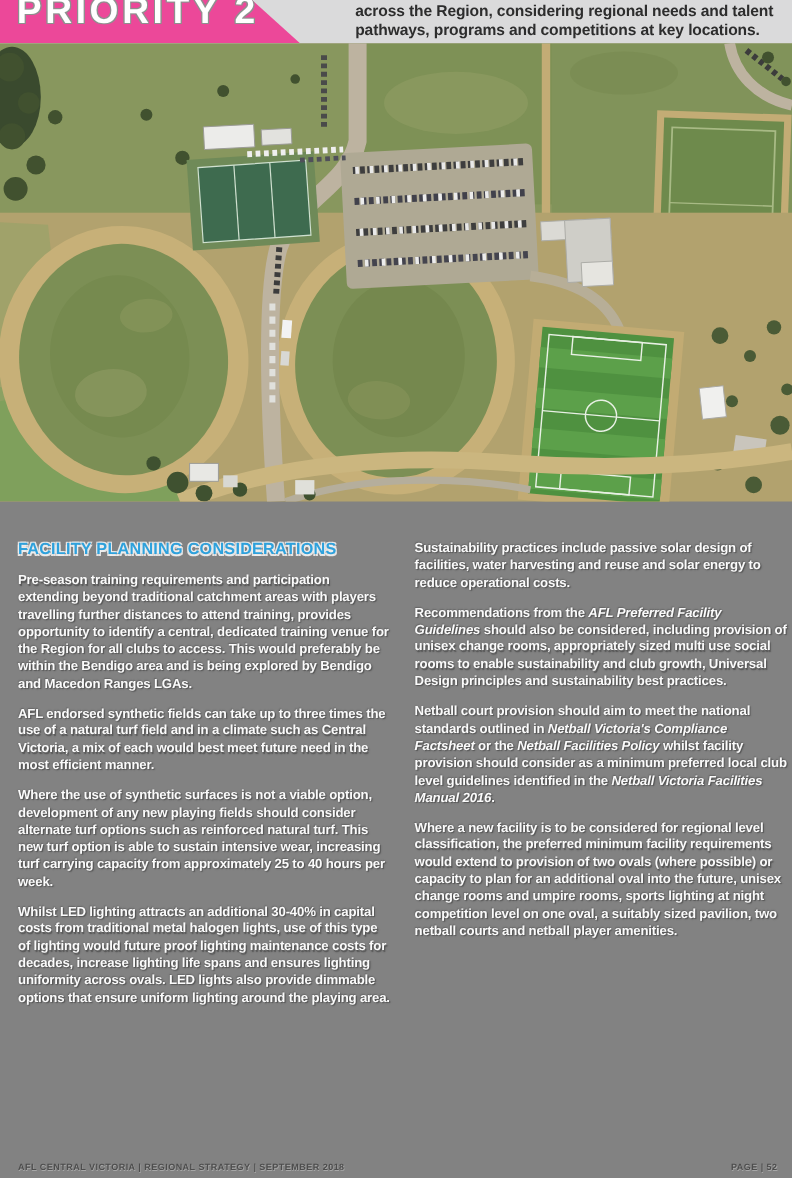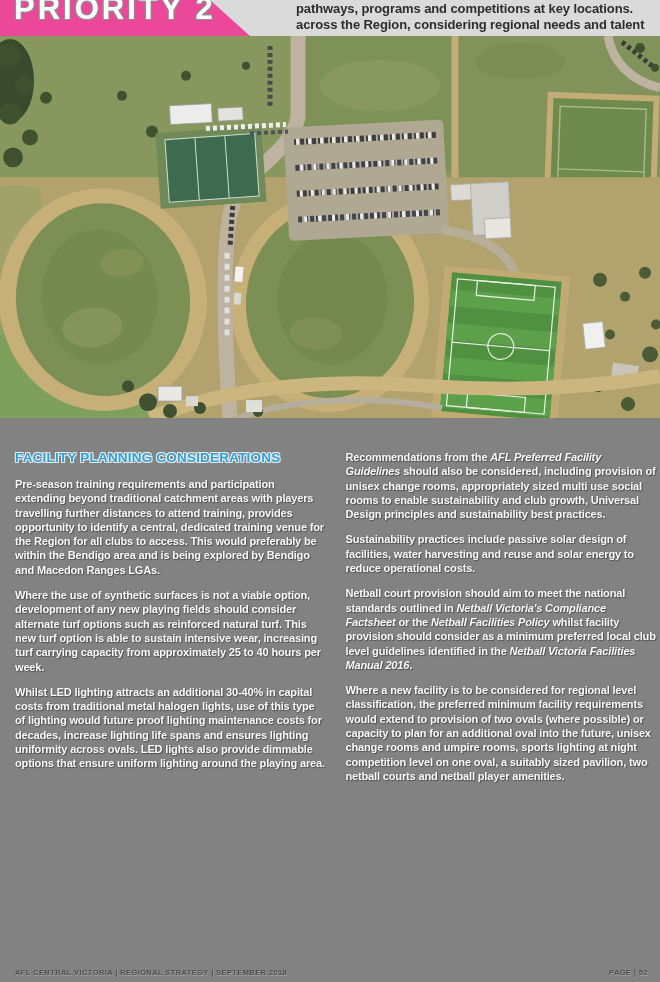--- a/index.html
+++ b/index.html
@@ -55,22 +55,22 @@
     text-shadow:0.5px 0.5px 0 rgba(255,255,255,0.3);
   }
 </style>
 </head>
 <body>
 
 <div class="page">
 
   <div class="header">
     <div class="header-text">
+      <div>across the Region, considering regional needs and talent</div>
       <div>pathways, programs and competitions at key locations.</div>
-      <div>across the Region, considering regional needs and talent</div>
     </div>
     <div class="priority-banner">
       <span class="priority-label">PRIORITY 2</span>
     </div>
   </div>
 
   <div class="aerial">
     <svg width="660" height="382" viewBox="0 0 660 384" preserveAspectRatio="none">
 
       <rect width="660" height="384" fill="#b2a26e"></rect>
@@ -207,28 +207,29 @@
       <rect x="186" y="362" width="12" height="10" fill="#d8d8d2"></rect>
       <rect x="246" y="366" width="16" height="12" fill="#e0e0da"></rect>
     </svg>
   </div>
 
   <div class="main">
     <div class="col">
       <h2 class="section-heading">FACILITY PLANNING CONSIDERATIONS</h2>
       <div id="left-paras">
           <p><span>Pre-season training requirements and participation extending beyond traditional catchment areas with players travelling further distances to attend training, provides opportunity to identify a central, dedicated training venue for the Region for all clubs to access. This would preferably be within the Bendigo area and is being explored by Bendigo and Macedon Ranges LGAs.</span></p>
+          <p><span>AFL endorsed synthetic fields can take up to three times the use of a natural turf field and in a climate such as Central Victoria, a mix of each would best meet future need in the most efficient manner.</span></p>
           <p><span>Where the use of synthetic surfaces is not a viable option, development of any new playing fields should consider alternate turf options such as reinforced natural turf. This new turf option is able to sustain intensive wear, increasing turf carrying capacity from approximately 25 to 40 hours per week.</span></p>
           <p><span>Whilst LED lighting attracts an additional 30-40% in capital costs from traditional metal halogen lights, use of this type of lighting would future proof lighting maintenance costs for decades, increase lighting life spans and ensures lighting uniformity across ovals. LED lights also provide dimmable options that ensure uniform lighting around the playing area.</span></p>
         </div>
     </div>
     <div class="col">
       <div id="right-paras">
+          <p><span>Sustainability practices include passive solar design of facilities, water harvesting and reuse and solar energy to reduce operational costs.</span></p>
           <p><span>Recommendations from the </span><em>AFL Preferred Facility Guidelines</em><span> should also be considered, including provision of unisex change rooms, appropriately sized multi use social rooms to enable sustainability and club growth, Universal Design principles and sustainability best practices.</span></p>
-          <p><span>Sustainability practices include passive solar design of facilities, water harvesting and reuse and solar energy to reduce operational costs.</span></p>
           <p><span>Netball court provision should aim to meet the national standards outlined in </span><em>Netball Victoria's Compliance Factsheet</em><span> or the </span><em>Netball Facilities Policy</em><span> whilst facility provision should consider as a minimum preferred local club level guidelines identified in the </span><em>Netball Victoria Facilities Manual 2016</em><span>.</span></p>
           <p><span>Where a new facility is to be considered for regional level classification, the preferred minimum facility requirements would extend to provision of two ovals (where possible) or capacity to plan for an additional oval into the future, unisex change rooms and umpire rooms, sports lighting at night competition level on one oval, a suitably sized pavilion, two netball courts and netball player amenities.</span></p>
         </div>
     </div>
   </div>
 
   <div class="footer">
     <span>AFL CENTRAL VICTORIA | REGIONAL STRATEGY | SEPTEMBER 2018</span>
     <span>PAGE | 52</span>
   </div>

